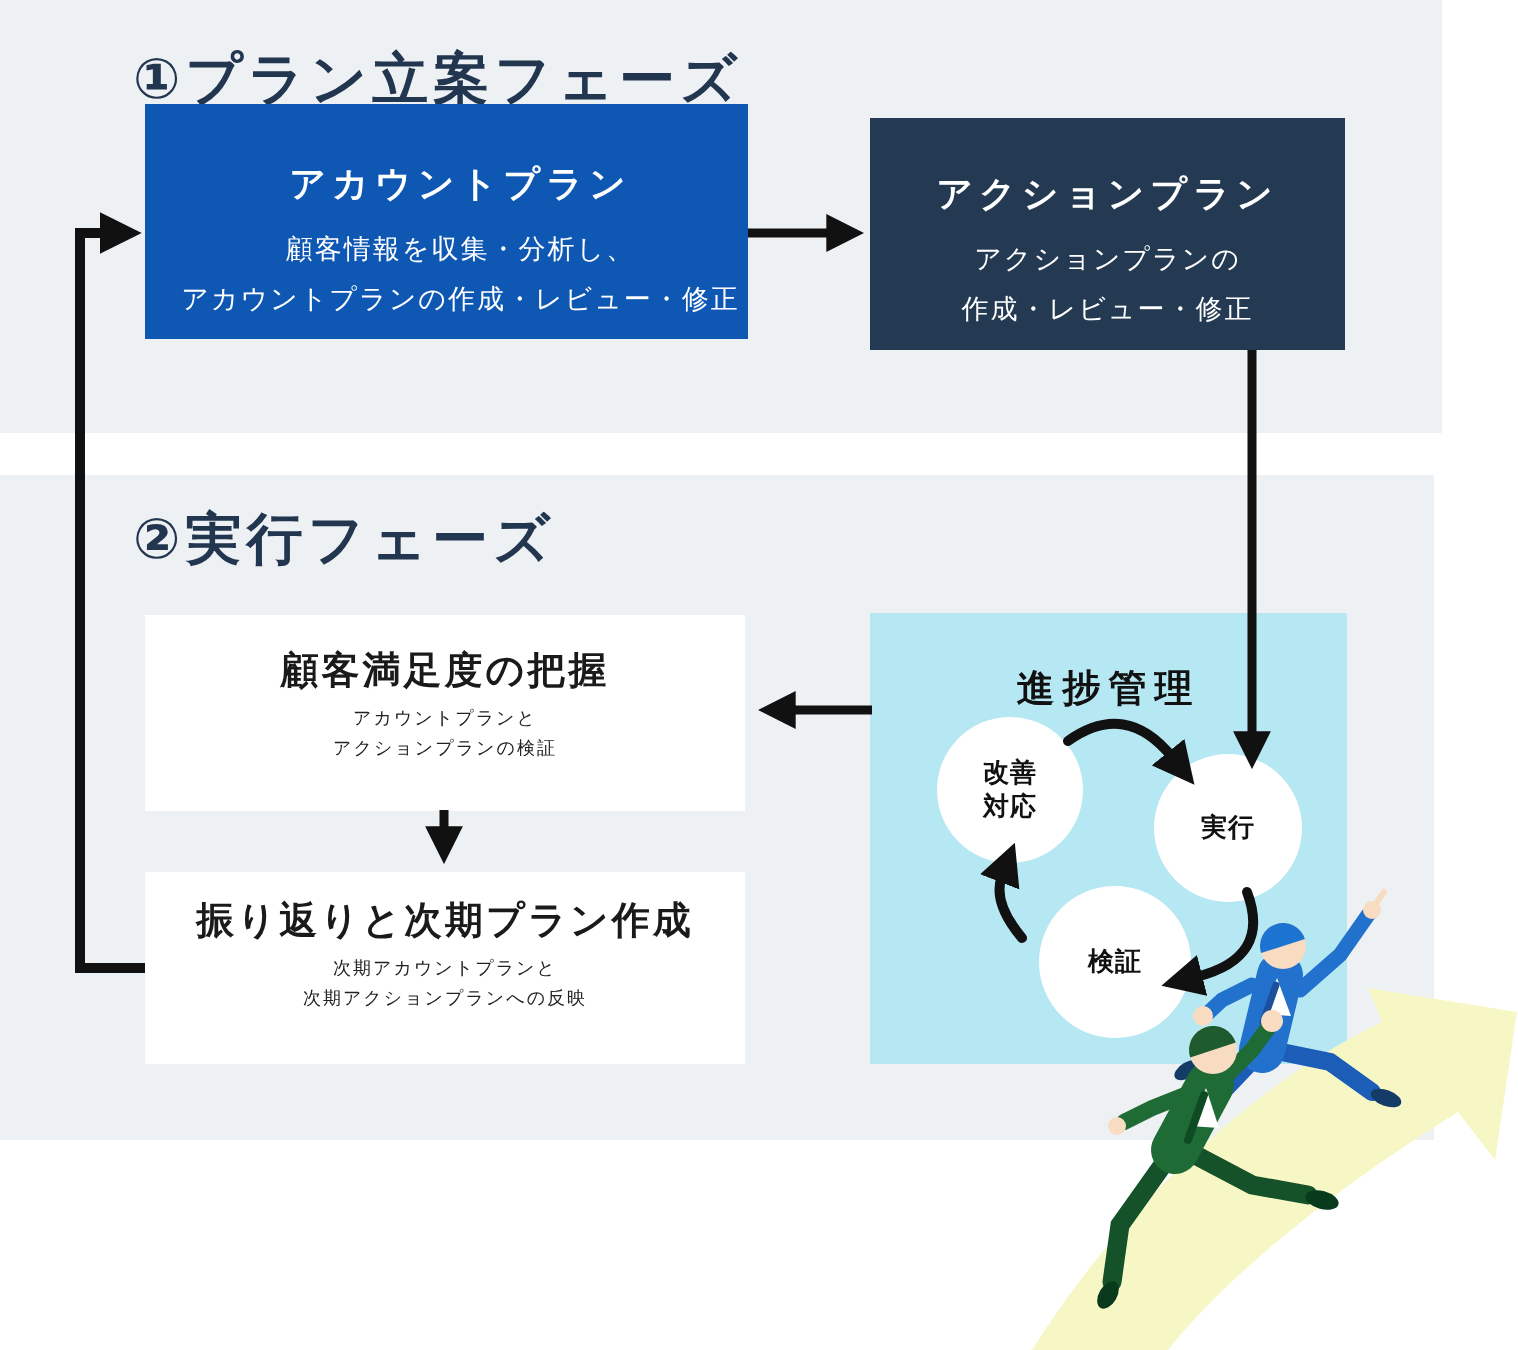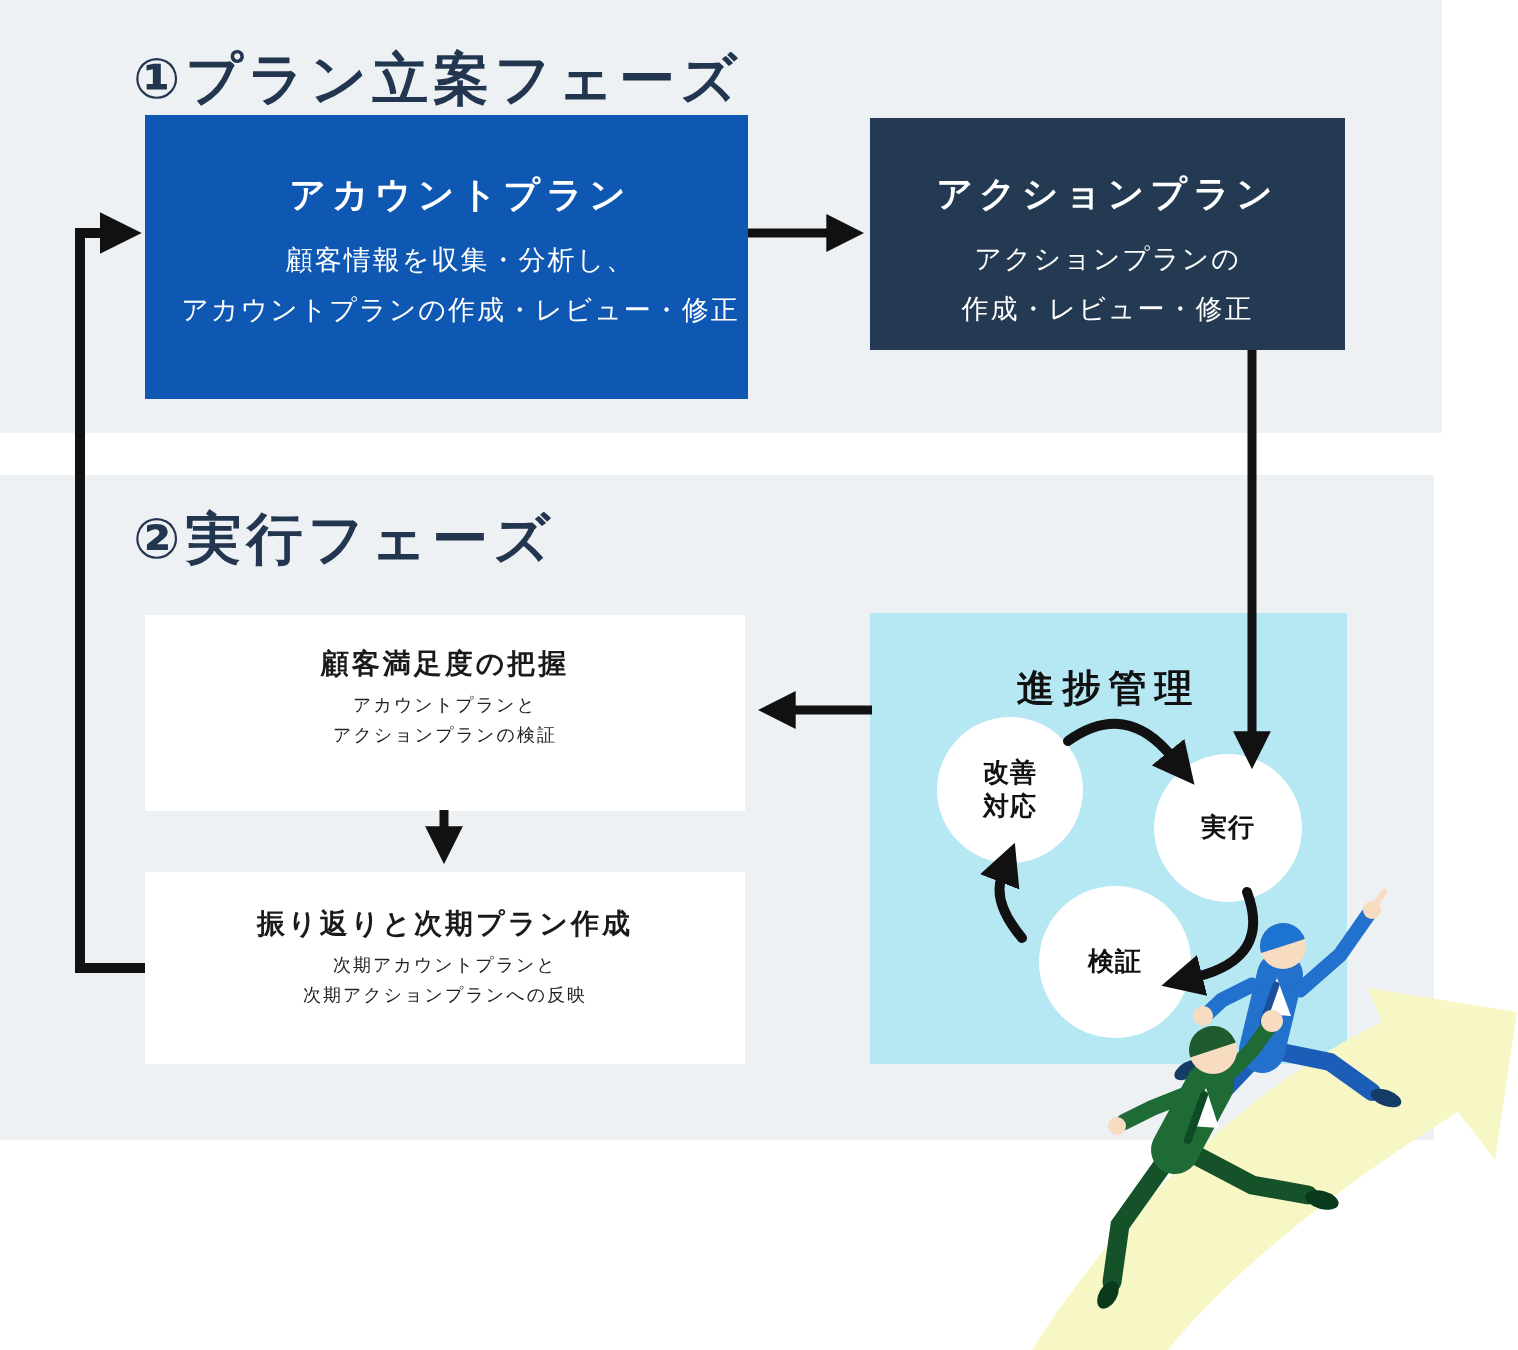--- a/index.html
+++ b/index.html
@@ -16,28 +16,28 @@
   .section{position:absolute;left:0;background:var(--section-bg);}
   .section.s1{top:0;width:1442px;height:433px;}
   .section.s2{top:475px;width:1434px;height:665px;}
   .phase-title{
     position:absolute;margin:0;font-size:56px;font-weight:800;
     color:var(--heading-text);letter-spacing:5px;white-space:nowrap;
   }
   .phase-title.t1{left:133px;top:42px;}
   .phase-title.t2{left:133px;top:502px;}
   .box{position:absolute;display:flex;flex-direction:column;align-items:center;box-sizing:border-box;}
-  .box.account{left:145px;top:115px;width:603px;height:284px;background:var(--account-box-bg);padding-top:56px;padding-left:28px;}
+  .box.account{left:145px;top:104px;width:603px;height:235px;background:var(--account-box-bg);padding-top:56px;padding-left:28px;}
   .box.action{left:870px;top:118px;width:475px;height:232px;background:var(--action-box-bg);padding-top:52px;}
   .box.satisfaction{left:145px;top:615px;width:600px;height:196px;background:#fff;padding-top:30px;}
-  .box.review{left:145px;top:872px;width:600px;height:192px;background:#fff;padding-top:33px;}
+  .box.review{left:145px;top:872px;width:600px;height:192px;background:#fff;padding-top:23px;}
   .box.progress{left:870px;top:613px;width:477px;height:451px;background:var(--progress-box-bg);}
   .box-title-light{font-size:36px;font-weight:800;color:var(--box-text-light);letter-spacing:6px;margin-bottom:16px;white-space:nowrap;}
   .box-line-light{font-size:27px;color:var(--box-text-light);letter-spacing:2px;line-height:1.85;white-space:nowrap;}
-  .box-title-dark{font-size:28px;font-weight:800;color:var(--box-text-dark);letter-spacing:3px;margin-bottom:8px;white-space:nowrap;}
+  .box-title-dark{font-size:38px;font-weight:800;color:var(--box-text-dark);letter-spacing:3px;margin-bottom:8px;white-space:nowrap;}
   .box-line-dark{font-size:18px;color:#222;letter-spacing:2px;line-height:1.65;white-space:nowrap;}
   .progress-title{position:absolute;top:50px;left:0;right:0;text-align:center;
     font-size:38px;font-weight:800;color:#111;letter-spacing:8px;}
   .cycle-circle{position:absolute;background:#fff;border-radius:50%;
     display:flex;align-items:center;justify-content:center;text-align:center;}
   .cycle-circle.kaizen{left:937px;top:717px;width:146px;height:146px;}
   .cycle-circle.jikko{left:1154px;top:754px;width:148px;height:148px;}
   .cycle-circle.kensho{left:1039px;top:886px;width:152px;height:152px;}
   .circle-label{font-size:26px;font-weight:800;color:#111;letter-spacing:1px;line-height:1.3;}
   .circle-label.wrap{width:70px;}

